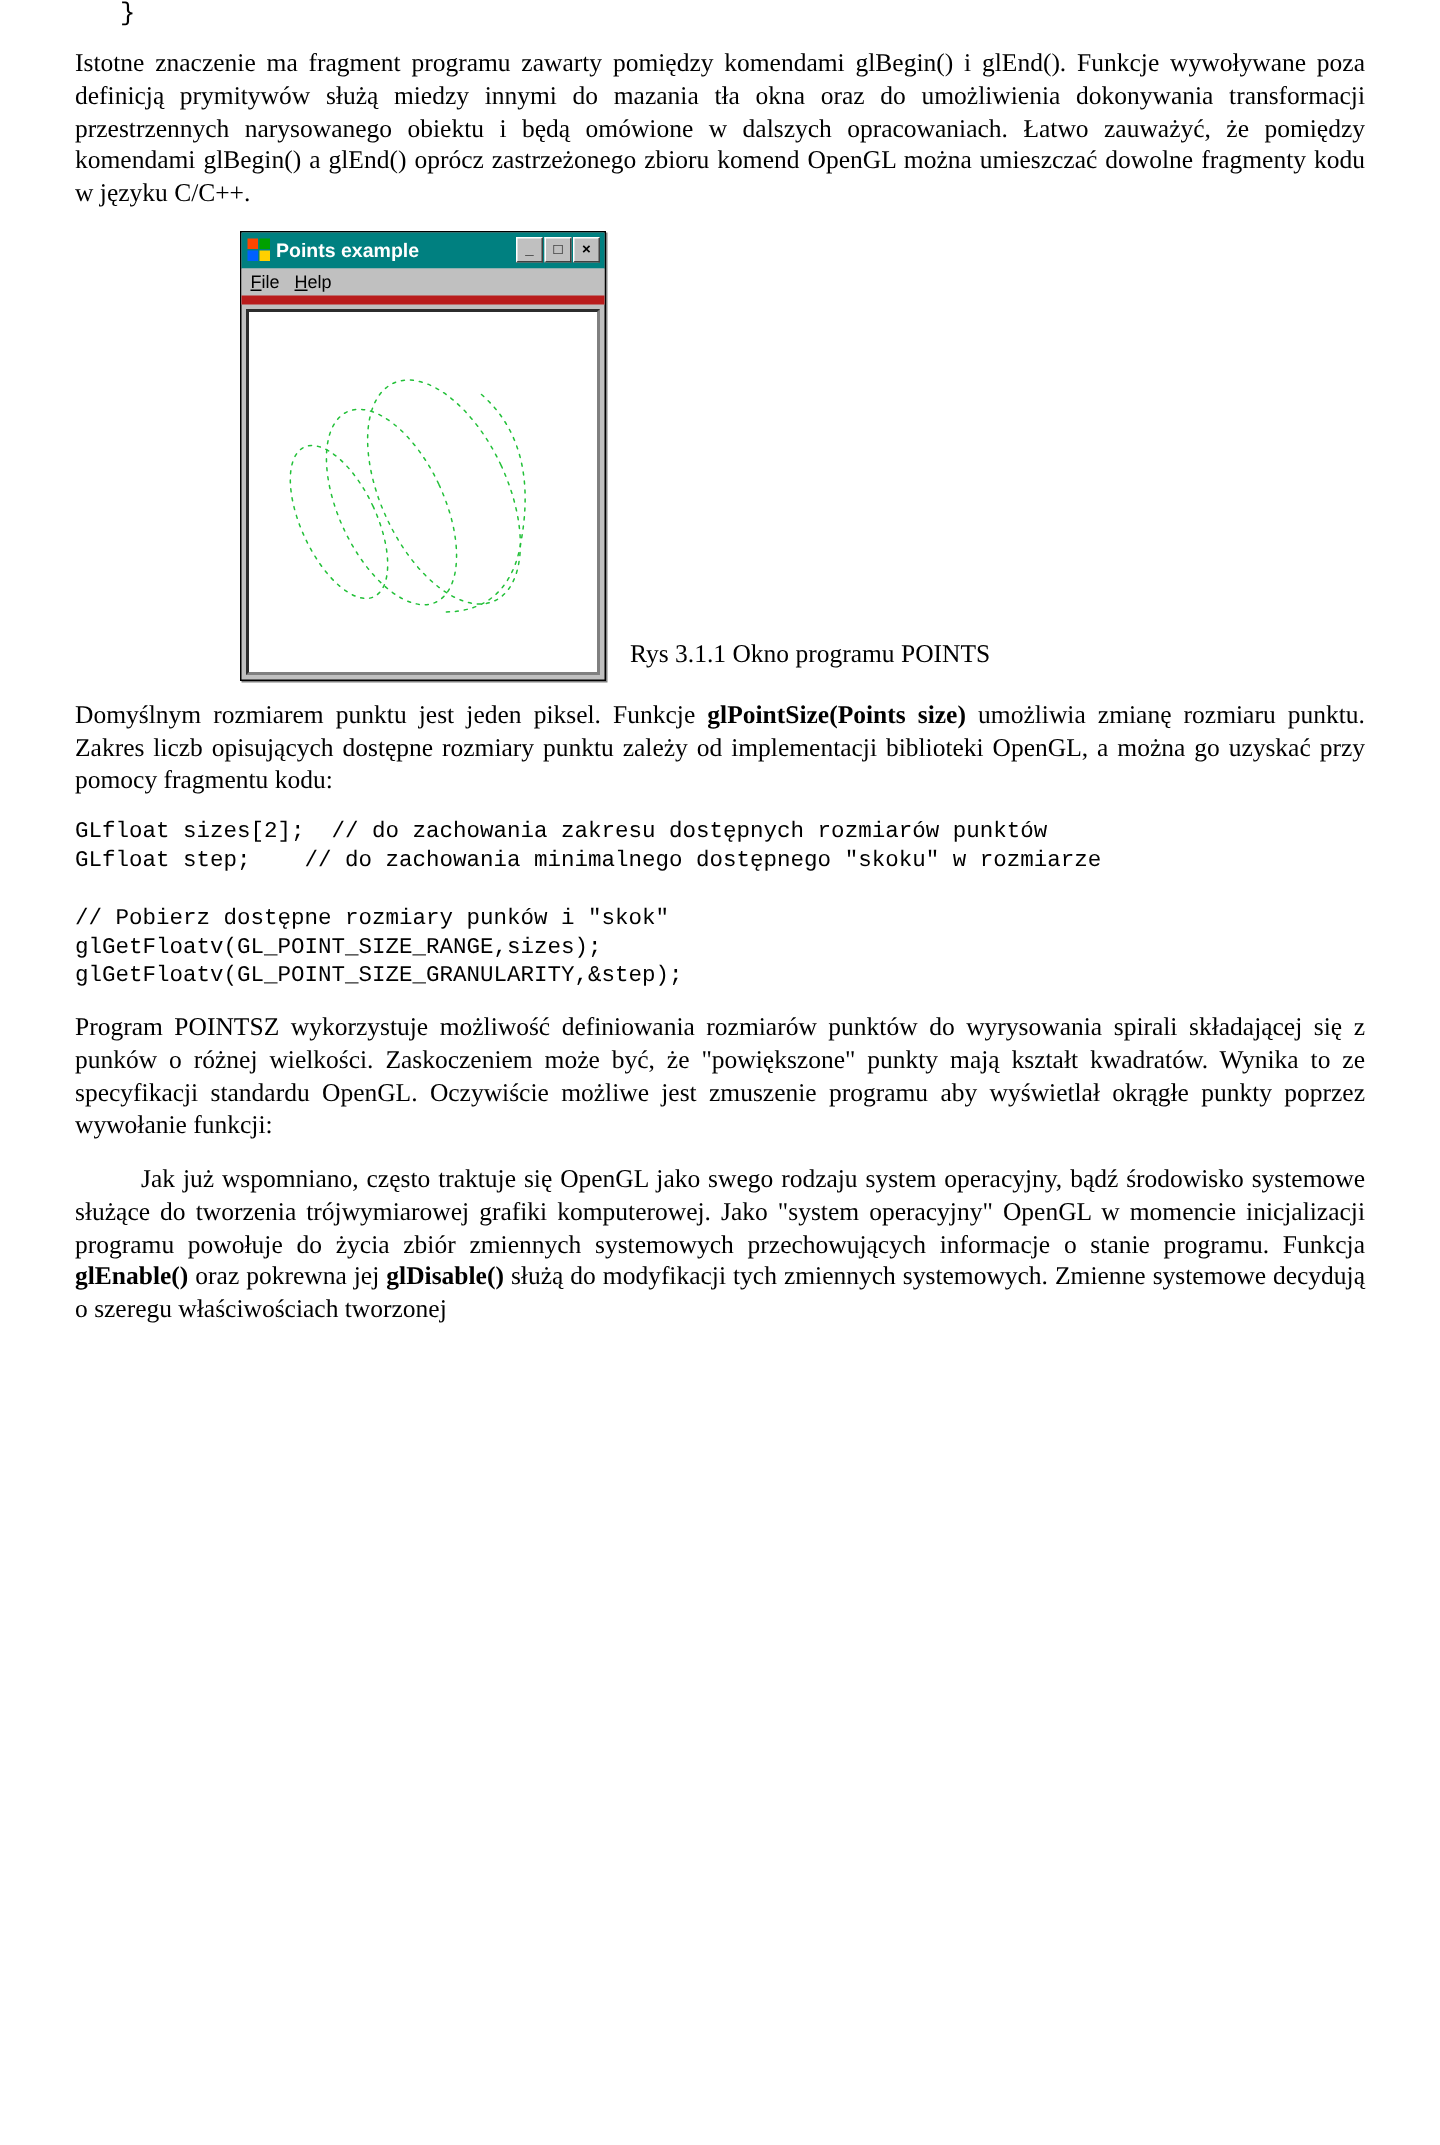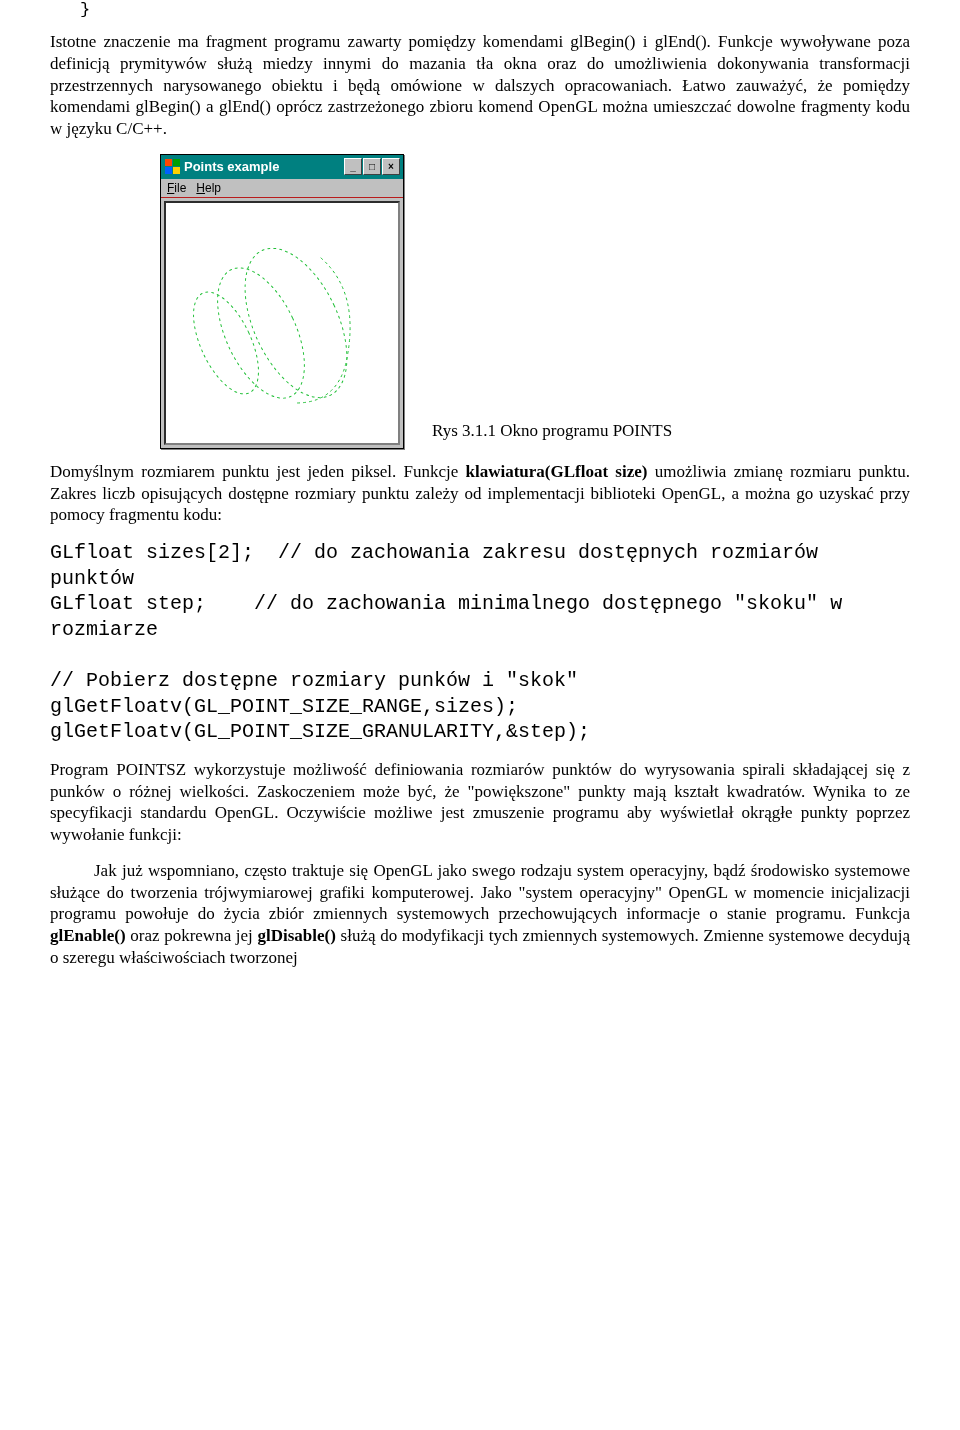--- a/index.html
+++ b/index.html
@@ -23,21 +23,21 @@
     margin: 0 0 14px 0;
     text-align: justify;
     line-height: 1.28;
   }
   .figure-wrap {
     margin: 12px 0 12px 0;
   }
   .fig-row {
     display: flex;
     align-items: flex-end;
-    gap: 28px;
+    gap: 16px;
   }
   .win {
     width: 242px;
     border: 1px solid #000;
     background: #c0c0c0;
     margin-left: 110px;
     box-shadow: 1px 1px 0 #808080;
   }
   .win-title {
     background: #008080;
@@ -75,40 +75,40 @@
     justify-content: center;
     color: #000;
   }
   .win-menu {
     background: #c0c0c0;
     padding: 2px 6px;
     font-family: Tahoma, Arial, sans-serif;
     font-size: 12px;
     display: flex;
     gap: 10px;
-    border-bottom: 1px solid #b91c1c;
+    border-bottom: 6px solid #b91c1c;
     text-align: center;
   }
   .win-menu span u { text-decoration: underline; }
   .win-canvas {
     background: #ffffff;
     height: 240px;
     margin: 3px;
     border: 2px inset #808080;
     position: relative;
     overflow: hidden;
   }
   .win-canvas svg { position:absolute; top:0; left:0; }
   .caption {
     font-size: 17px;
     padding-bottom: 8px;
   }
   pre.code {
     font-family: "Courier New", monospace;
-    font-size: 20px;
+    font-size: 15px;
     white-space: pre-wrap;
     margin: 10px 0 14px 0;
     line-height: 1.28;
   }
   .indent { text-indent: 44px; }
   b { font-weight: bold; }
 </style>
 </head>
 <body>
 
@@ -150,21 +150,21 @@
               <path d="M 155 55 Q 195 90 180 160 Q 170 200 130 200"></path>
             </g>
           </svg>
         </div>
       </div>
       <div class="caption">Rys 3.1.1 Okno programu POINTS</div>
     </div>
   </div>
 
   <p>
-    <span>Domyślnym rozmiarem punktu jest jeden piksel. Funkcje </span><b>klawiatura(GLfloat size)</b><span> umożliwia zmianę rozmiaru punktu. Zakres liczb opisujących dostępne rozmiary punktu zależy od implementacji biblioteki OpenGL, a można go uzyskać przy pomocy fragmentu kodu:</span>
+    <span>Domyślnym rozmiarem punktu jest jeden piksel. Funkcje </span><b>glPointSize(Points size)</b><span> umożliwia zmianę rozmiaru punktu. Zakres liczb opisujących dostępne rozmiary punktu zależy od implementacji biblioteki OpenGL, a można go uzyskać przy pomocy fragmentu kodu:</span>
   </p>
 
   <pre class="code">GLfloat sizes[2];  // do zachowania zakresu dostępnych rozmiarów punktów
 GLfloat step;    // do zachowania minimalnego dostępnego "skoku" w rozmiarze
 
 // Pobierz dostępne rozmiary punków i "skok"
 glGetFloatv(GL_POINT_SIZE_RANGE,sizes);
 glGetFloatv(GL_POINT_SIZE_GRANULARITY,&amp;step);</pre>
 
   <p>Program POINTSZ wykorzystuje możliwość definiowania rozmiarów punktów do wyrysowania spirali składającej się z punków o różnej wielkości. Zaskoczeniem może być, że "powiększone" punkty mają kształt kwadratów. Wynika to ze specyfikacji standardu OpenGL. Oczywiście możliwe jest zmuszenie programu aby wyświetlał okrągłe punkty poprzez wywołanie funkcji:</p>

